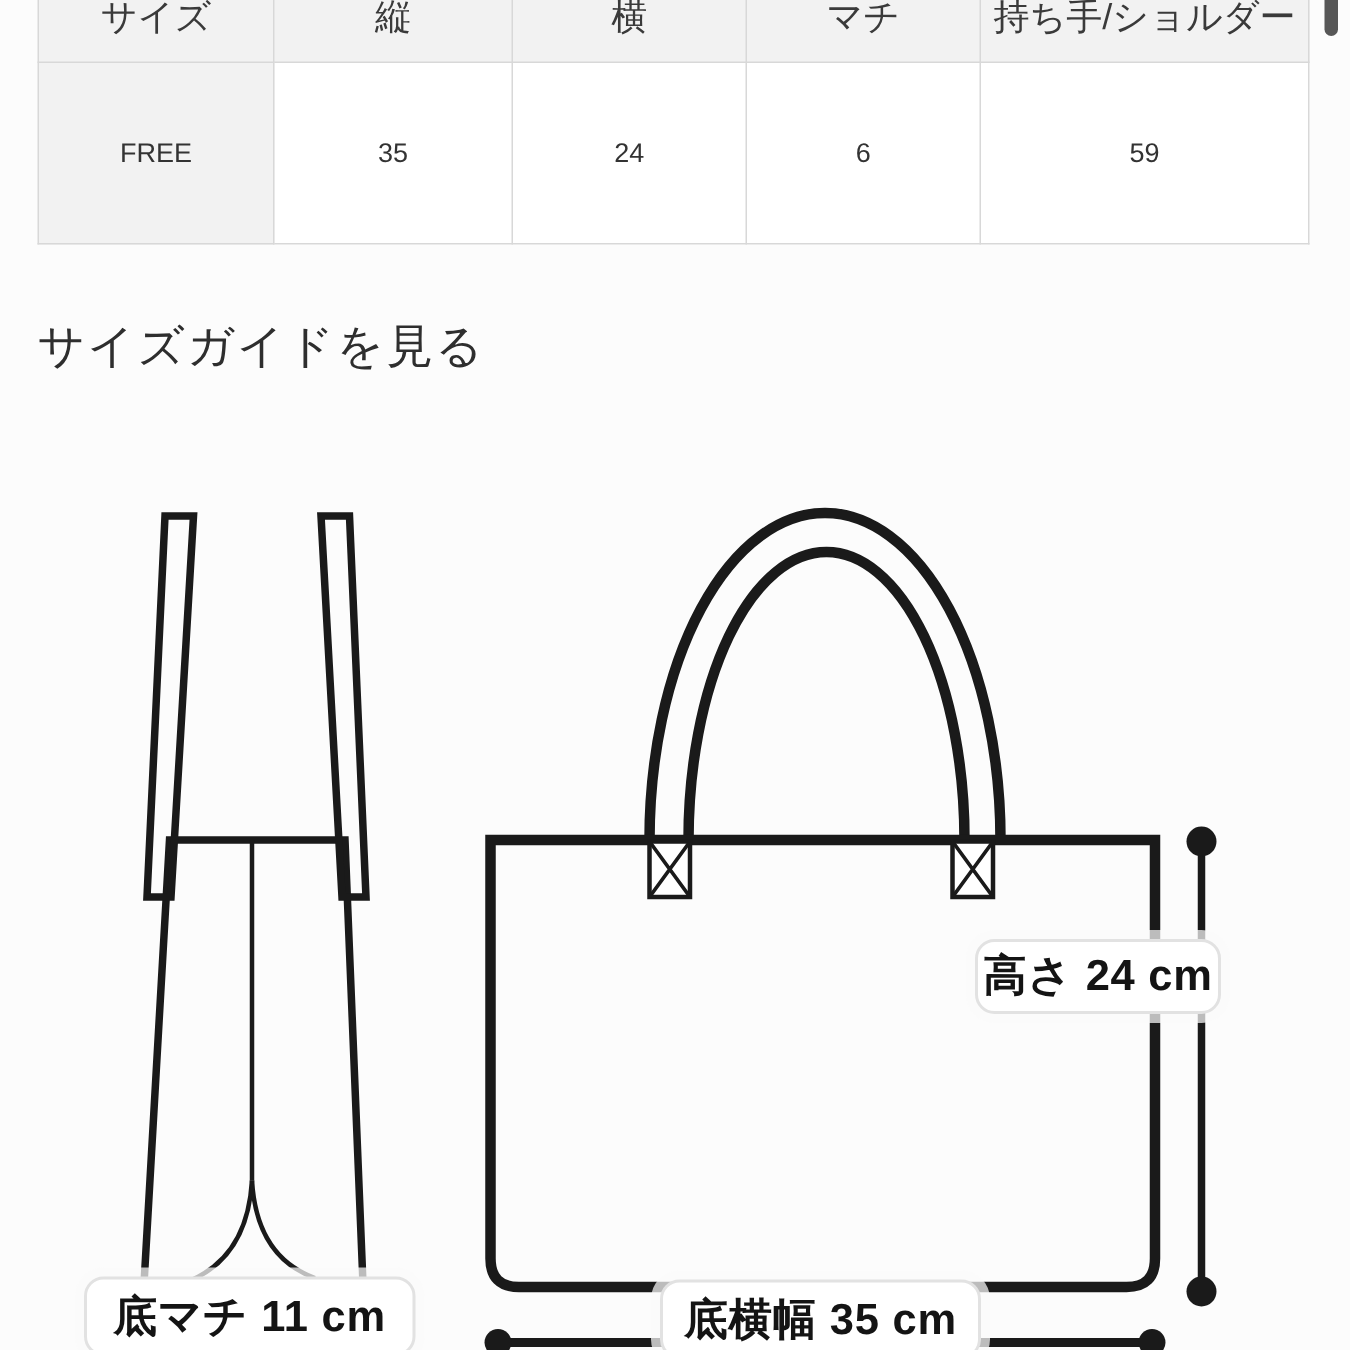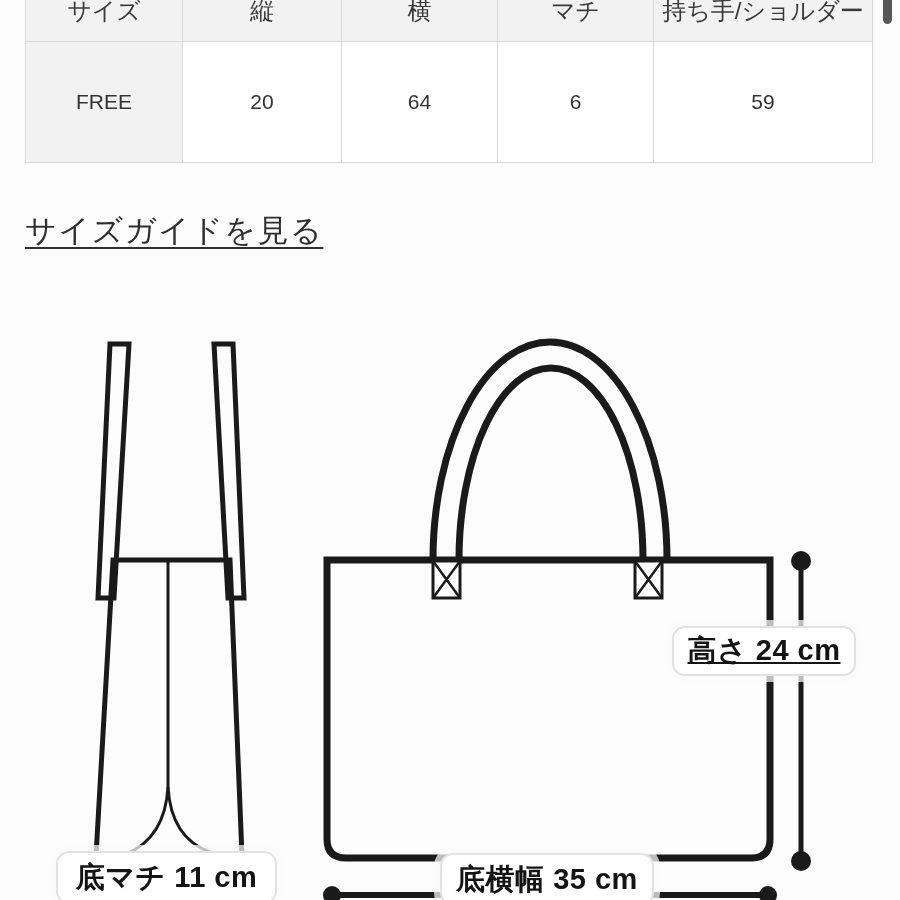--- a/index.html
+++ b/index.html
@@ -23,30 +23,29 @@
     border:1px solid #d8d8d8;
     text-align:center; vertical-align:middle;
     font-weight:400;
   }
   .size-table th {
     height:61px; background:#f2f2f2;
     font-size:24px; color:#3a3a3a;
   }
   .size-table td {
     height:121px; background:#ffffff;
-    font-size:21px; color:#333;
+    font-size:18px; color:#333;
   }
   .size-table td.size-col { background:#f2f2f2; }
 
   
   .size-guide-link {
     position:absolute; left:25px; top:210px;
     font-size:31px; letter-spacing:1.5px;
     color:#2e2e2e; cursor:pointer;
-    text-decoration:underline;
     text-decoration-thickness:2px;
     text-underline-offset:6px;
   }
 
   
   .scroll-thumb {
     position:absolute; left:883px; top:-5px;
     width:9px; height:29px;
     background:#575757; border-radius:5px;
   }
@@ -57,21 +56,21 @@
   .dim-label {
     position:absolute;
     background:#ffffff;
     border:2px solid #e2e2e2;
     border-radius:13px;
     box-shadow:0 0 0 6px rgba(251,251,251,0.72);
     display:flex; align-items:center; justify-content:center;
     font-weight:bold; font-size:29px; letter-spacing:0.5px;
     color:#141414; white-space:nowrap;
   }
-  .dim-label.height-label { left:672px; top:626px; width:184px; height:50px;text-decoration:underline; }
+  .dim-label.height-label { left:650px; top:626px; width:164px; height:50px; }
   .dim-label.gusset-label { left:56px;  top:851px; width:221px; height:53px; }
   .dim-label.width-label  { left:440px; top:853px; width:214px; height:53px; }
 </style>
 </head>
 <body>
 
 <table class="size-table">
   <colgroup>
     <col style="width:157px">
       <col style="width:159px">
@@ -84,22 +83,22 @@
       <th>サイズ</th>
       <th>縦</th>
       <th>横</th>
       <th>マチ</th>
       <th>持ち手/ショルダー</th>
     </tr>
   </thead>
   <tbody>
     <tr>
       <td class="size-col">FREE</td>
-      <td>20</td>
-      <td>64</td>
+      <td>35</td>
+      <td>24</td>
       <td>6</td>
       <td>59</td>
     </tr>
   </tbody>
 </table>
 
 <a class="size-guide-link">サイズガイドを見る</a>
 
 <div class="scroll-thumb"></div>
 

